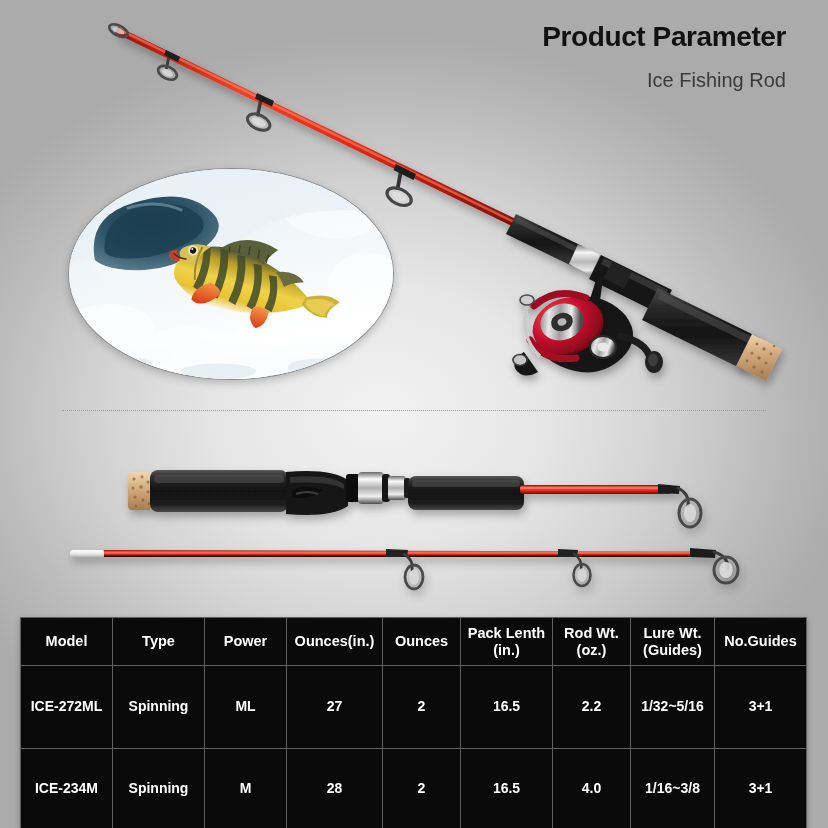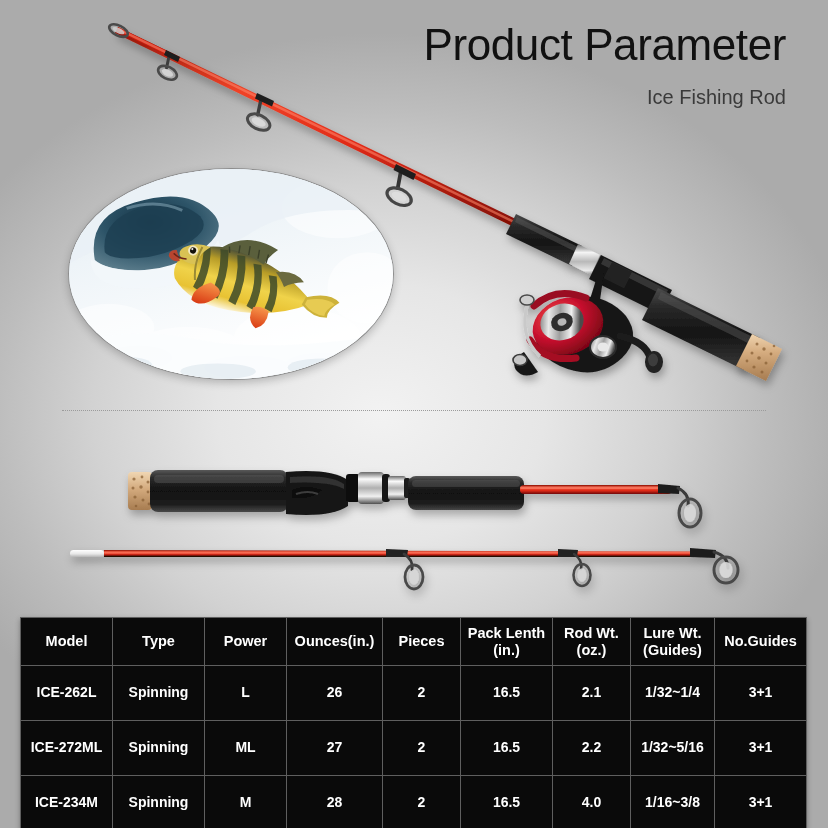--- a/index.html
+++ b/index.html
@@ -18,21 +18,21 @@
       radial-gradient(ellipse 58% 46% at 46% 50%, #f2f2f2 0%, #e6e6e6 34%, #d2d2d2 60%, #bdbdbd 80%, #ababab 100%),
       linear-gradient(105deg,#b0b0b0 0%,#c9c9c9 28%,#efefef 50%,#cfcfcf 72%,#a8a8a8 100%);
   }
 
   
   .header{
     position:absolute; right:42px; top:22px;
     text-align:right;
   }
   .title{
-    font-size:44px; font-weight:normal; color:#111;
+    font-size:28px; font-weight:bold; color:#111;
     letter-spacing:-0.4px; line-height:1.05; white-space:nowrap;
   }
   .subtitle{
     font-size:20px; color:#3a3a3a; margin-top:18px;
     font-weight:normal; white-space:nowrap;
   }
 
   
   .rod-assembled{
     position:absolute; left:0; top:0; width:828px; height:420px;
@@ -500,51 +500,40 @@
         <th>
           <span>Type</span>
         </th>
         <th>
           <span>Power</span>
         </th>
         <th>
           <span>Ounces(in.)</span>
         </th>
         <th>
-          <span>Pieces</span>
+          <span>Ounces</span>
         </th>
         <th>
           <span>Pack Lenth</span><br>
           <span>(in.)</span>
         </th>
         <th>
           <span>Rod Wt.</span><br>
           <span>(oz.)</span>
         </th>
         <th>
           <span>Lure Wt.</span><br>
           <span>(Guides)</span>
         </th>
         <th>
           <span>No.Guides</span>
         </th>
       </tr>
     </thead>
     <tbody>
-      <tr>
-        <td>ICE-262L</td>
-        <td>Spinning</td>
-        <td>L</td>
-        <td>26</td>
-        <td>2</td>
-        <td>16.5</td>
-        <td>2.1</td>
-        <td>1/32~1/4</td>
-        <td>3+1</td>
-      </tr>
       <tr>
         <td>ICE-272ML</td>
         <td>Spinning</td>
         <td>ML</td>
         <td>27</td>
         <td>2</td>
         <td>16.5</td>
         <td>2.2</td>
         <td>1/32~5/16</td>
         <td>3+1</td>

